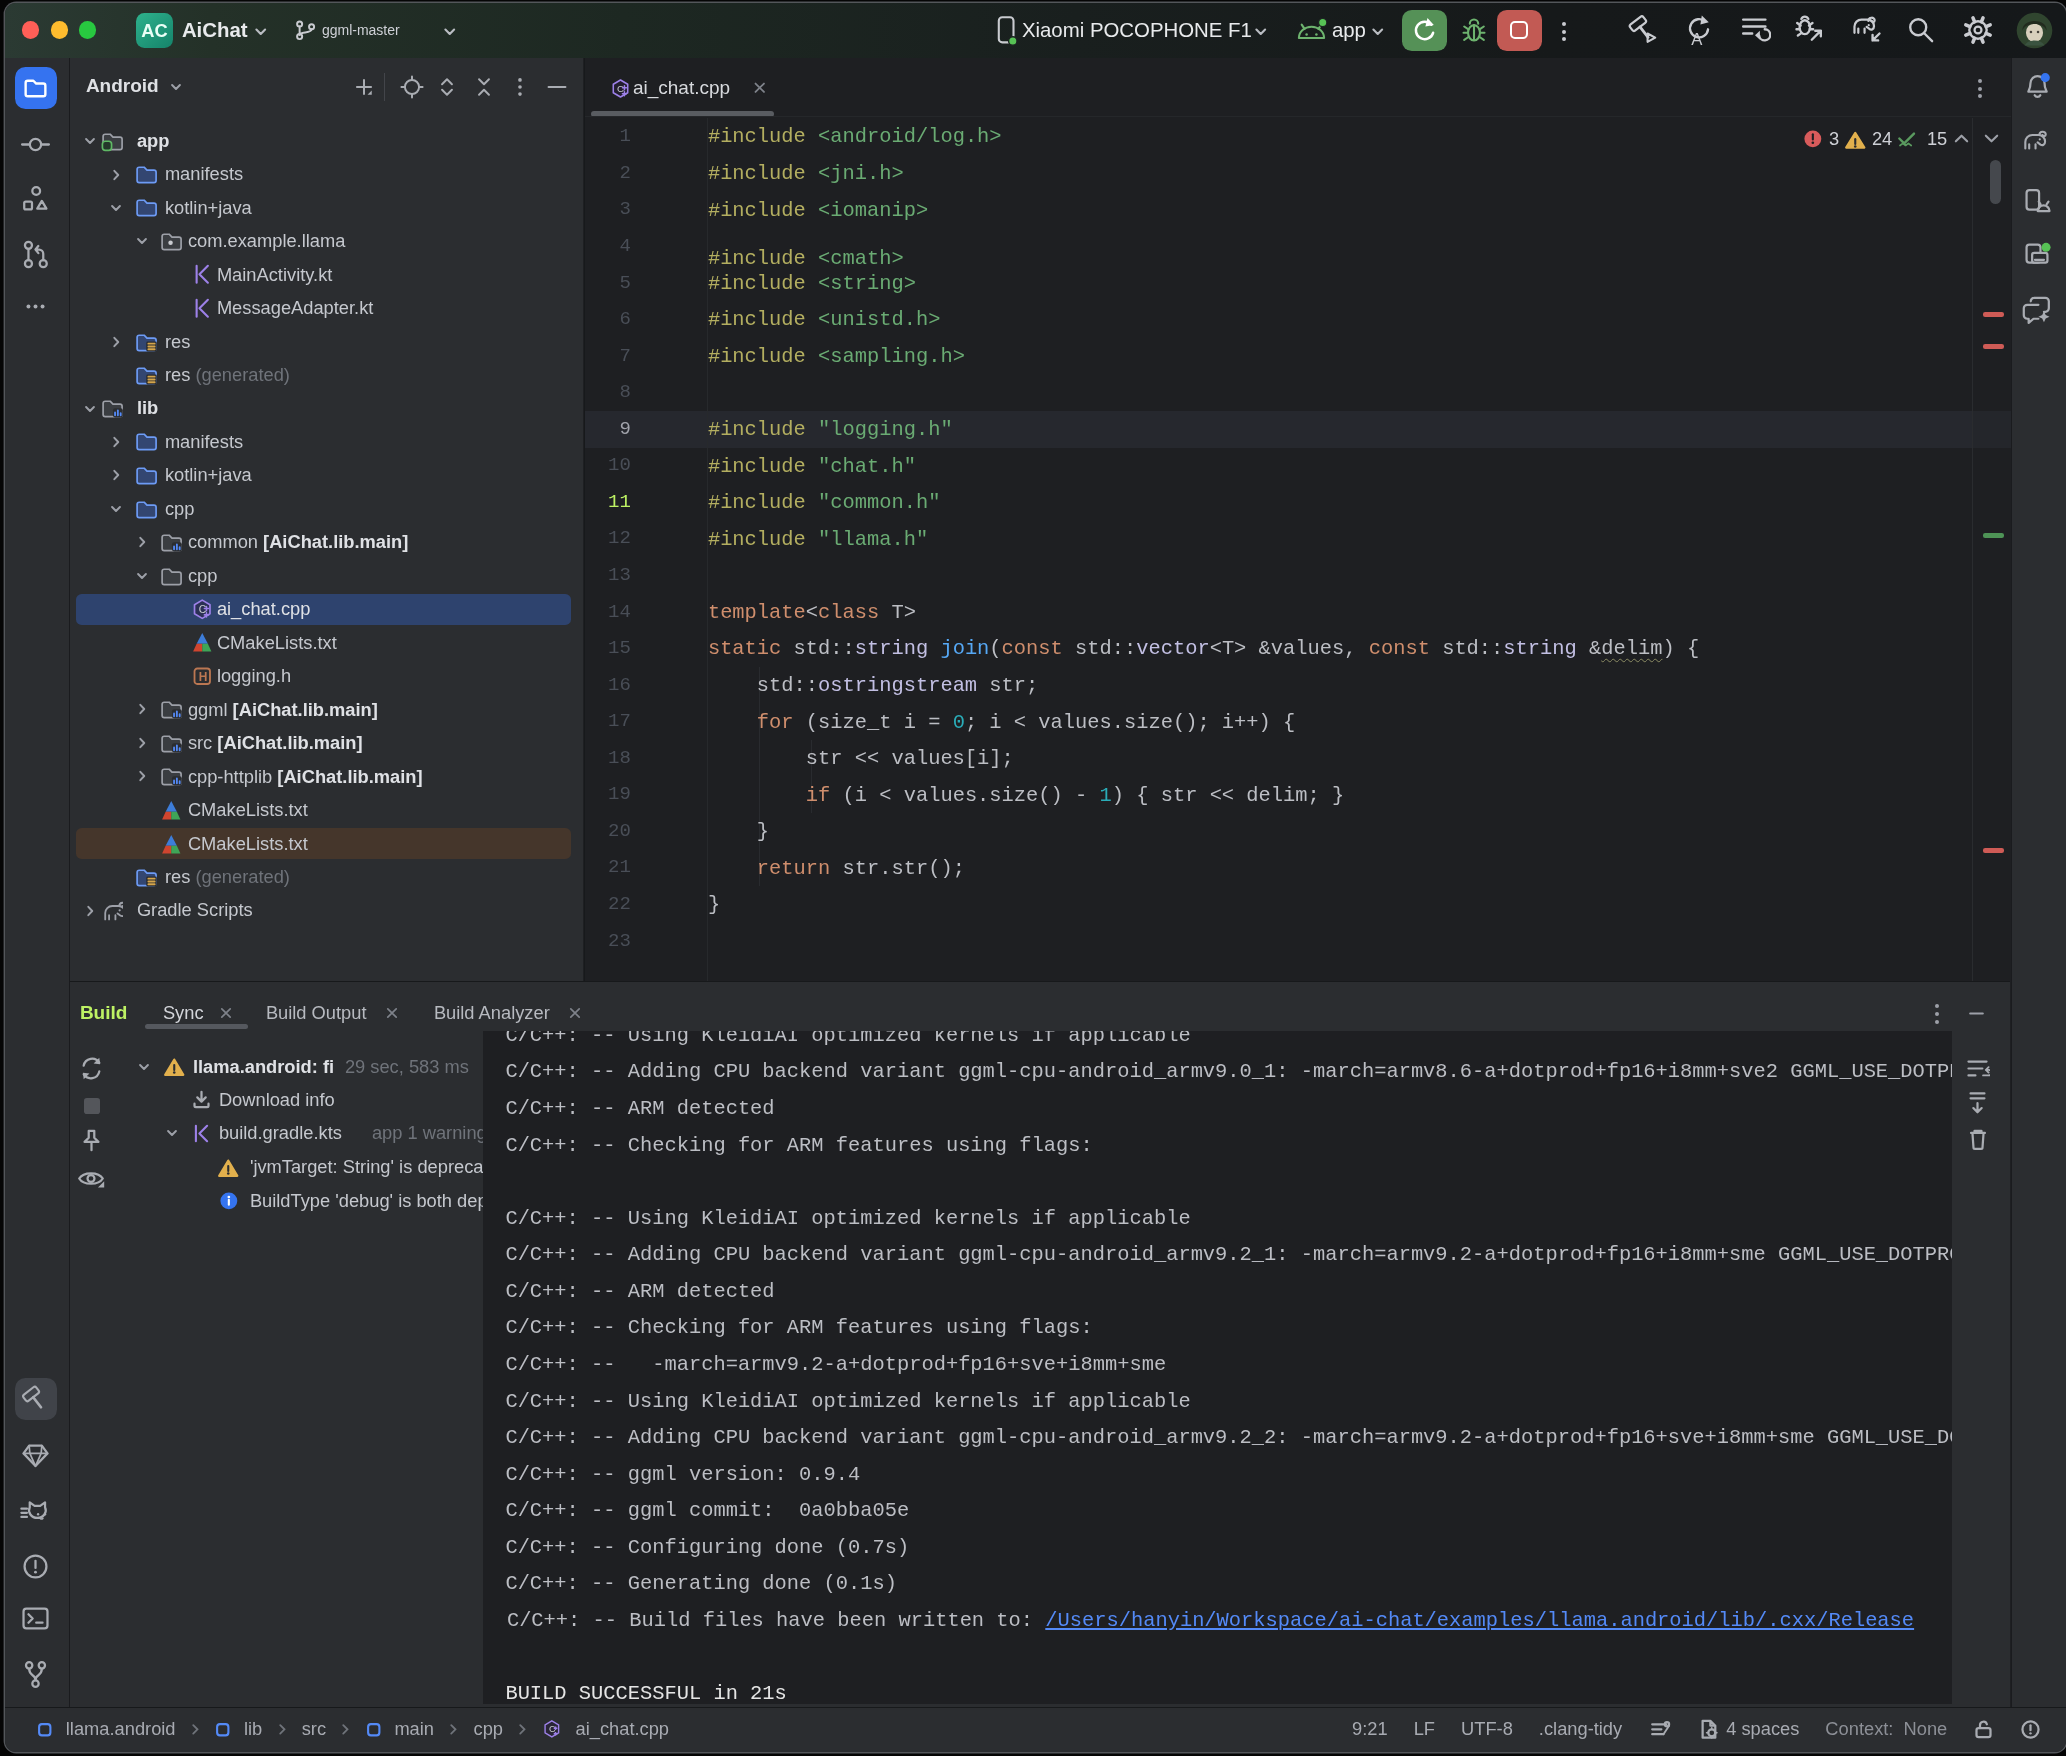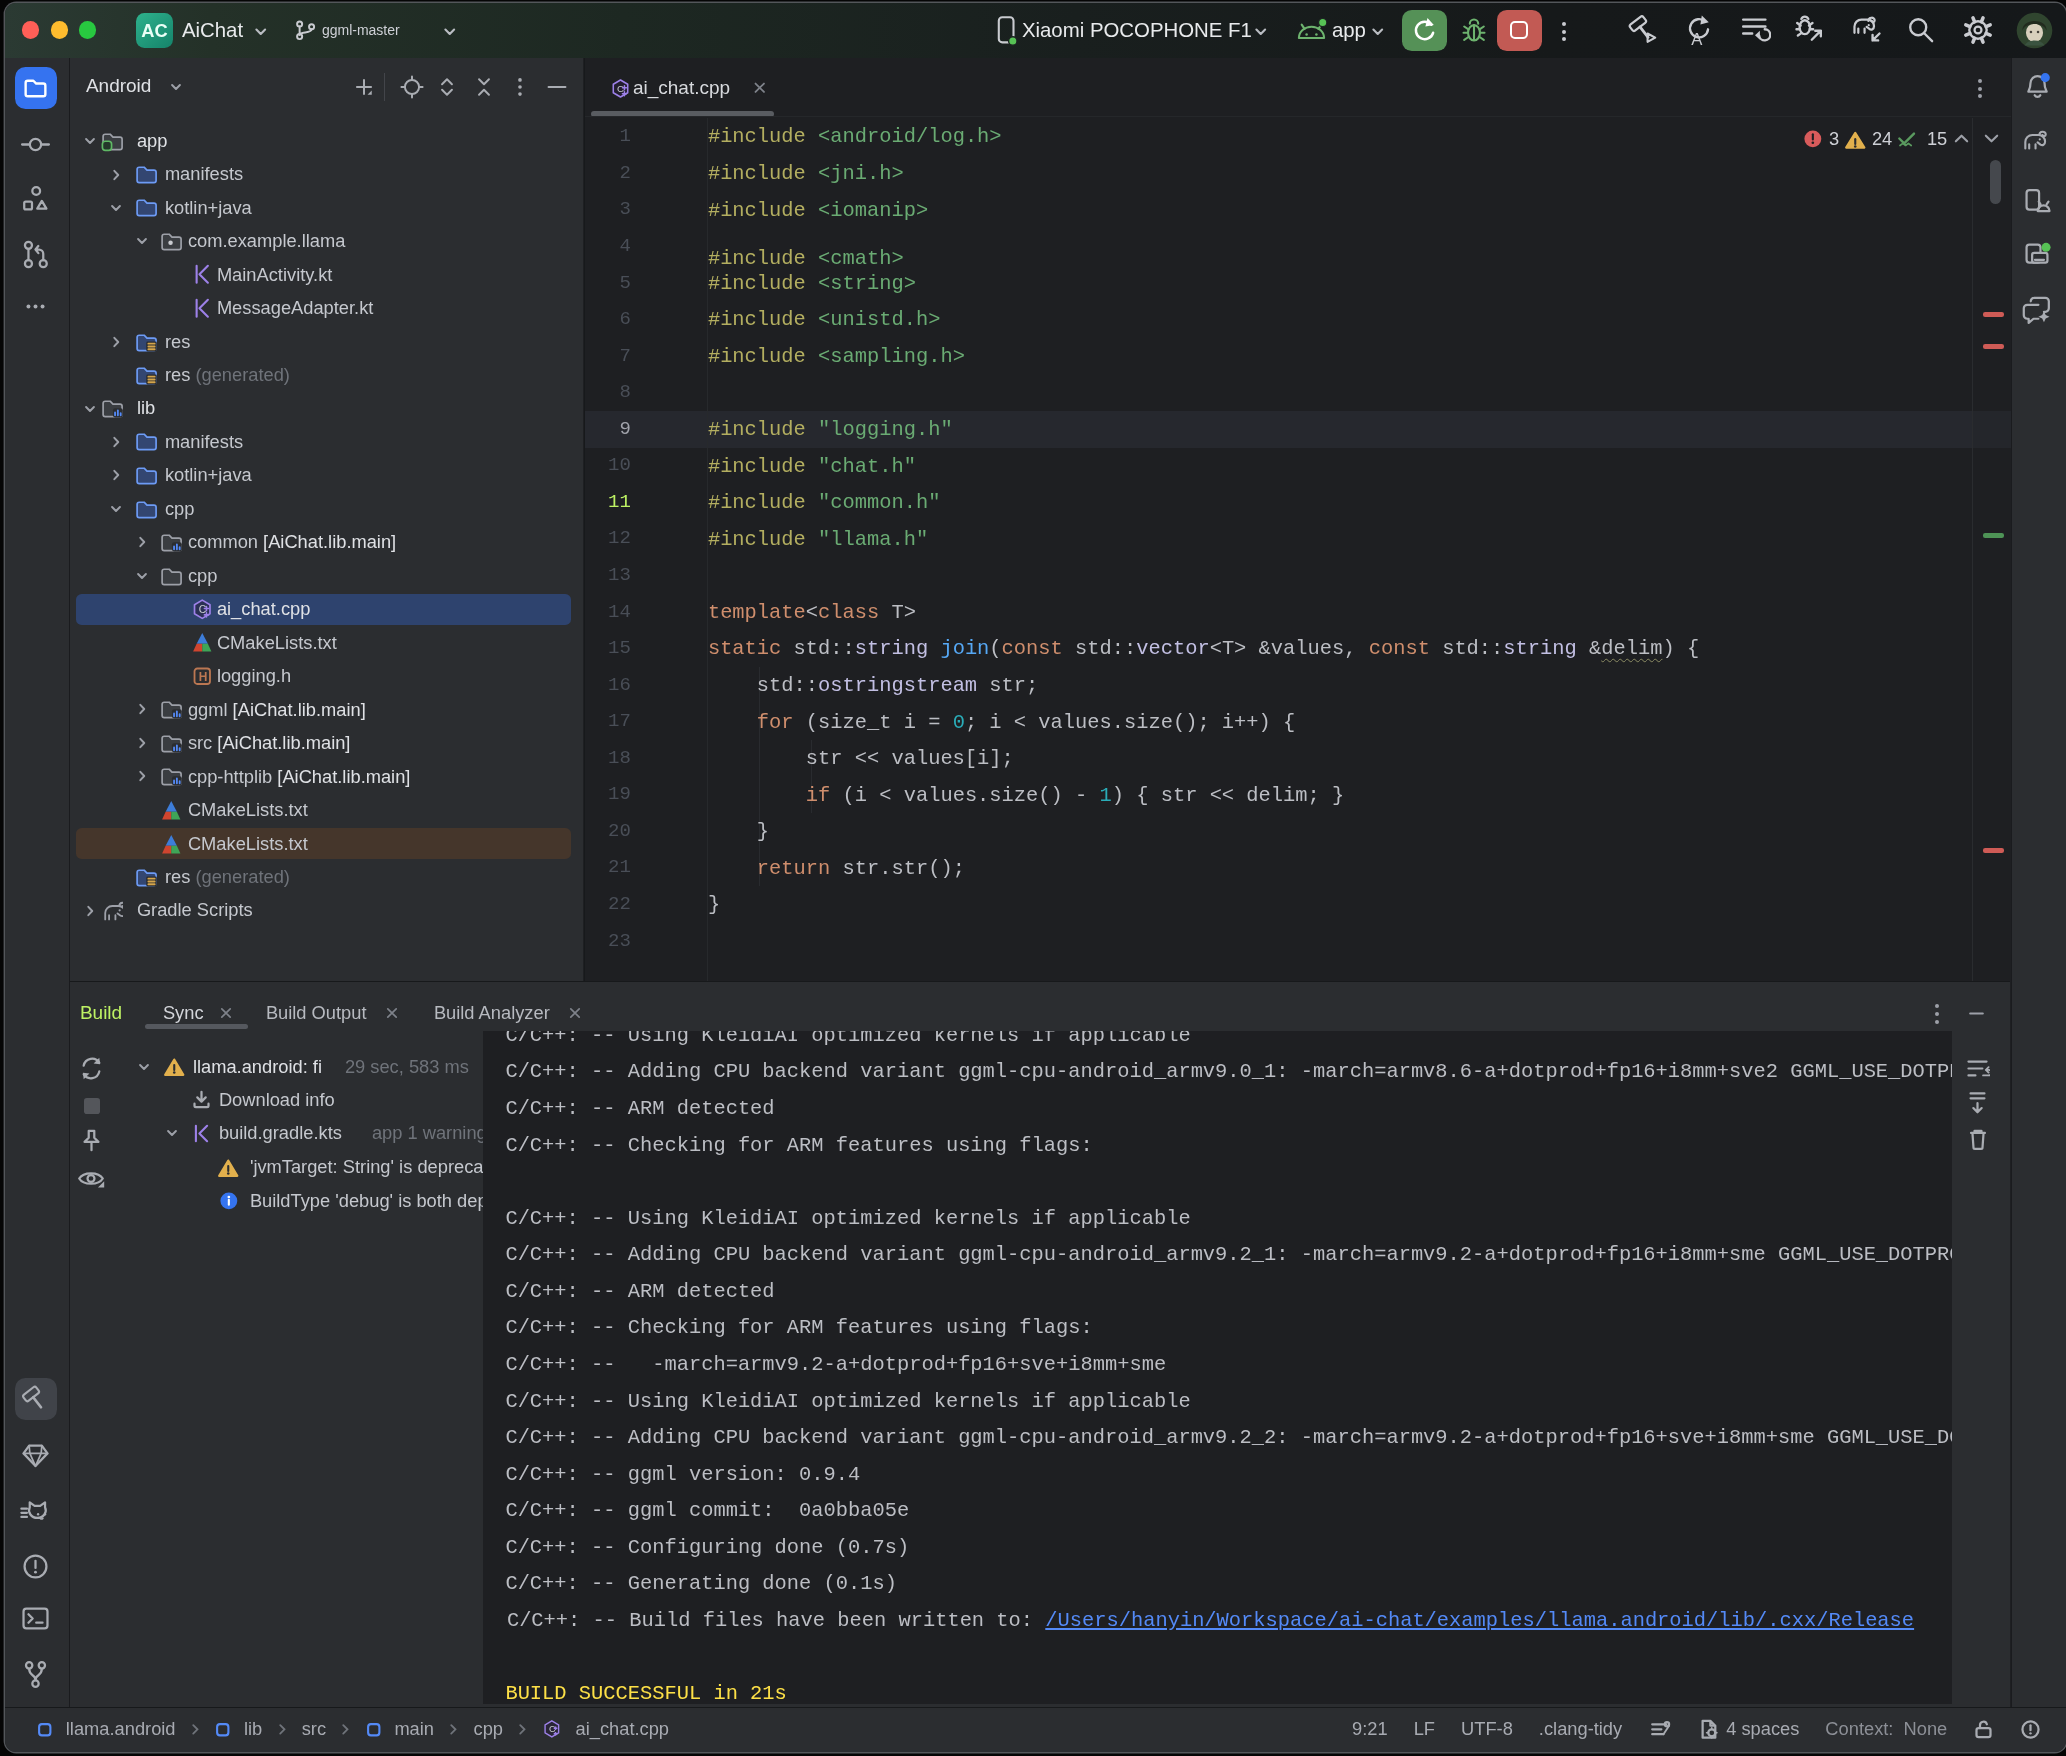--- a/index.html
+++ b/index.html
@@ -1,20 +1,20 @@
 <!DOCTYPE html>
 <html style="font-size:11.2px"><head><meta charset="utf-8"><style>
 *{margin:0;padding:0;box-sizing:border-box}
 html,body{width:2066px;height:1757px;background:#050505;overflow:hidden}
 body{font-family:"Liberation Sans",sans-serif;position:relative}
 #win{position:absolute;left:4.9px;top:2.8px;width:2061px;height:1749px;background:#1e1f22;border-radius:11.2px;overflow:hidden;box-shadow:0 0 0 1.4px #53565a}
 #win>*{position:absolute}
 svg{position:absolute;display:block}
 .t{position:absolute;white-space:pre;transform:translateY(-50%);font-size:18.3px;color:#bcbec4}
-.b{font-weight:normal;color:#dfe1e5}
+.b{font-weight:bold;color:#dfe1e5}
 .dim{color:#6f737a}
 .cl{position:absolute;white-space:pre;font-family:"Liberation Mono",monospace;font-size:20.4px;line-height:37px;height:37px;color:#bcbec4}
 .kw{color:#cf8e6d}.str{color:#6aab73}.num{color:#2aacb8}.fn{color:#56a8f5}.pp{color:#b3ae60}.ty{color:#c2bfe3}
 .und{text-decoration:underline wavy #8a8a63 1.4px;text-underline-offset:4.2px}
 .fx svg{position:static;flex:none}
 .gut{position:absolute;width:46px;text-align:right;font-family:"Liberation Mono",monospace;font-size:19px;line-height:37px;height:37px;color:#494e57}
 </style></head><body>
 <div id="win">
 <div style="left:0;top:0;width:2061px;height:55px;background:linear-gradient(90deg,#2b3a33 0%,#243128 10%,#1d2822 30%,#191f1e 52%,#16191a 75%,#15181a 100%)"></div>
 <div style="left:17px;top:18.6px;width:17.6px;height:17.6px;border-radius:50%;background:#ff5f57"></div>
@@ -583,21 +583,21 @@
 <div class="cl" style="left:22.5px;top:278px;color:#bcbec4">C/C++: -- Checking for ARM features using flags:</div>
 <div class="cl" style="left:22.5px;top:315px;color:#bcbec4">C/C++: --   -march=armv9.2-a+dotprod+fp16+sve+i8mm+sme</div>
 <div class="cl" style="left:22.5px;top:352px;color:#bcbec4">C/C++: -- Using KleidiAI optimized kernels if applicable</div>
 <div class="cl" style="left:22.5px;top:388px;color:#bcbec4">C/C++: -- Adding CPU backend variant ggml-cpu-android_armv9.2_2: -march=armv9.2-a+dotprod+fp16+sve+i8mm+sme GGML_USE_DOT</div>
 <div class="cl" style="left:22.5px;top:425px;color:#bcbec4">C/C++: -- ggml version: 0.9.4</div>
 <div class="cl" style="left:22.5px;top:461px;color:#bcbec4">C/C++: -- ggml commit:  0a0bba05e</div>
 <div class="cl" style="left:22.5px;top:498px;color:#bcbec4">C/C++: -- Configuring done (0.7s)</div>
 <div class="cl" style="left:22.5px;top:534px;color:#bcbec4">C/C++: -- Generating done (0.1s)</div>
 <div class="cl" style="left:24px;top:571px;color:#bcbec4">C/C++: -- Build files have been written to: <span style="color:#548af7;text-decoration:underline">/Users/hanyin/Workspace/ai-chat/examples/llama.android/lib/.cxx/Release</span></div>
 <div class="cl" style="left:22.5px;top:607px;color:#bcbec4"></div>
-<div class="cl" style="left:22.5px;top:644px;color:#fde047">BUILD SUCCESSFUL in 21s</div>
+<div class="cl" style="left:22.5px;top:644px;color:#e5e5e5">BUILD SUCCESSFUL in 21s</div>
 </div>
 <svg style="left:1960px;top:1053px;" width="25" height="25" viewBox="0 0 36 36" fill="none" stroke-linecap="round" stroke-linejoin="round">
       <path d="M5 8 h26 M5 18 h20 M5 28 h10" stroke="#a9acb2" stroke-width="3.2"></path>
       <path d="M26 28 h8 a4 4 0 0 0 0-8 h-4 m0 0 l4-4 m-4 4 l4 4" stroke="#a9acb2" stroke-width="2.6"></path>
     </svg>
 <svg style="left:1960px;top:1087px;" width="25" height="25" viewBox="0 0 36 36" fill="none" stroke-linecap="round" stroke-linejoin="round">
       <path d="M8 5 h20 M8 12 h20 M18 19 v12 M12 26 l6 6 6-6" stroke="#a9acb2" stroke-width="3.2"></path>
     </svg>
 <svg style="left:1961px;top:1123px;" width="24" height="25" viewBox="0 0 34 36" fill="none" stroke-linecap="round" stroke-linejoin="round">
       <path d="M7 10 h20 M12 10 v-3 h10 v3 M9 10 l1.5 21 a2 2 0 0 0 2 2 h9 a2 2 0 0 0 2-2 L25 10" stroke="#a9acb2" stroke-width="3.2"></path>

